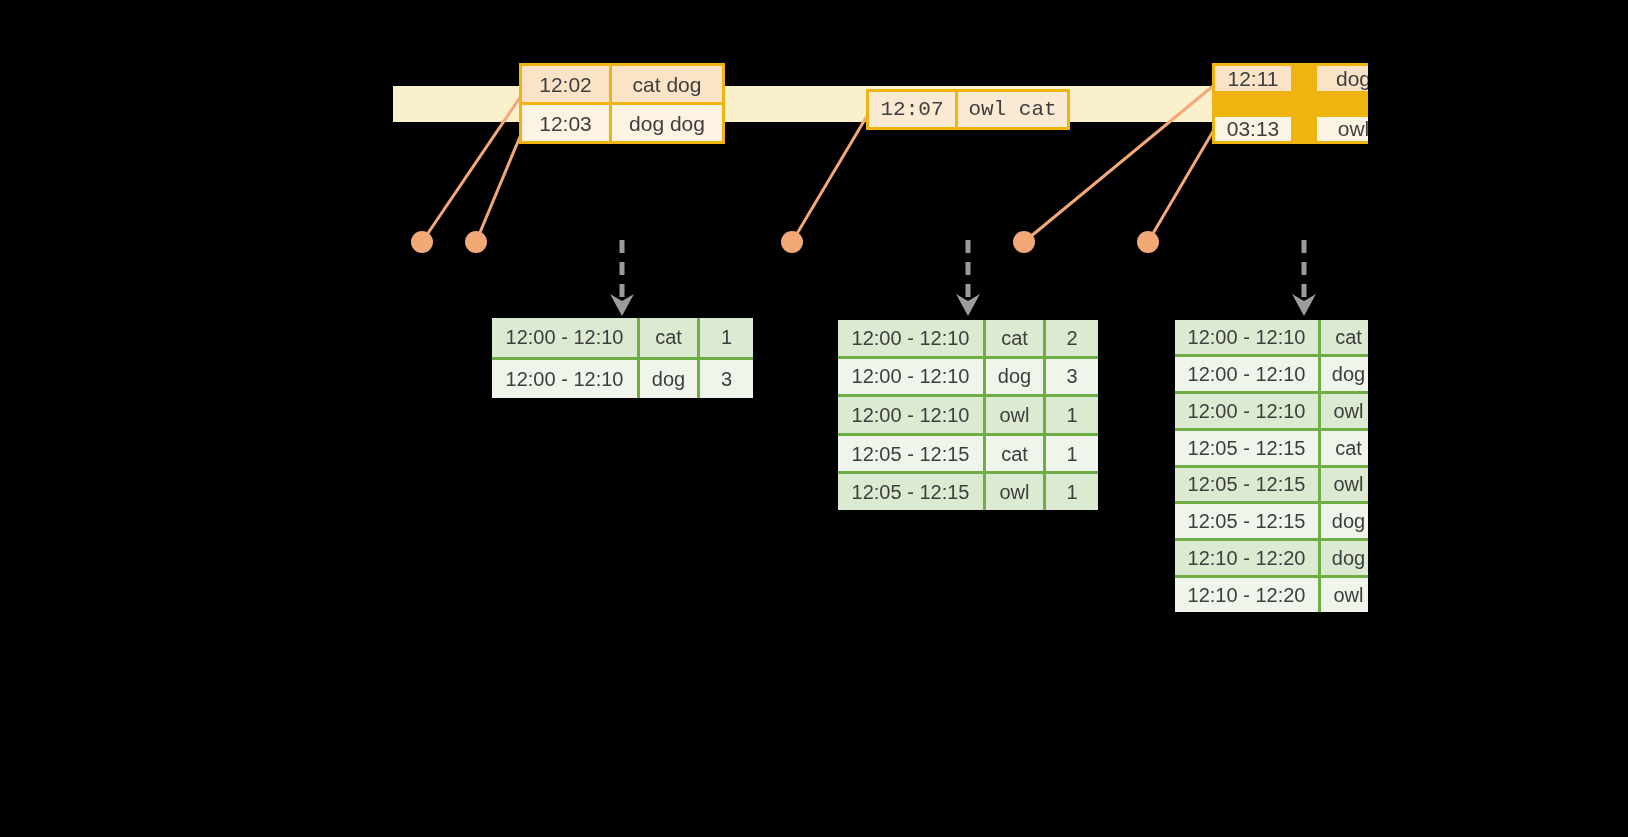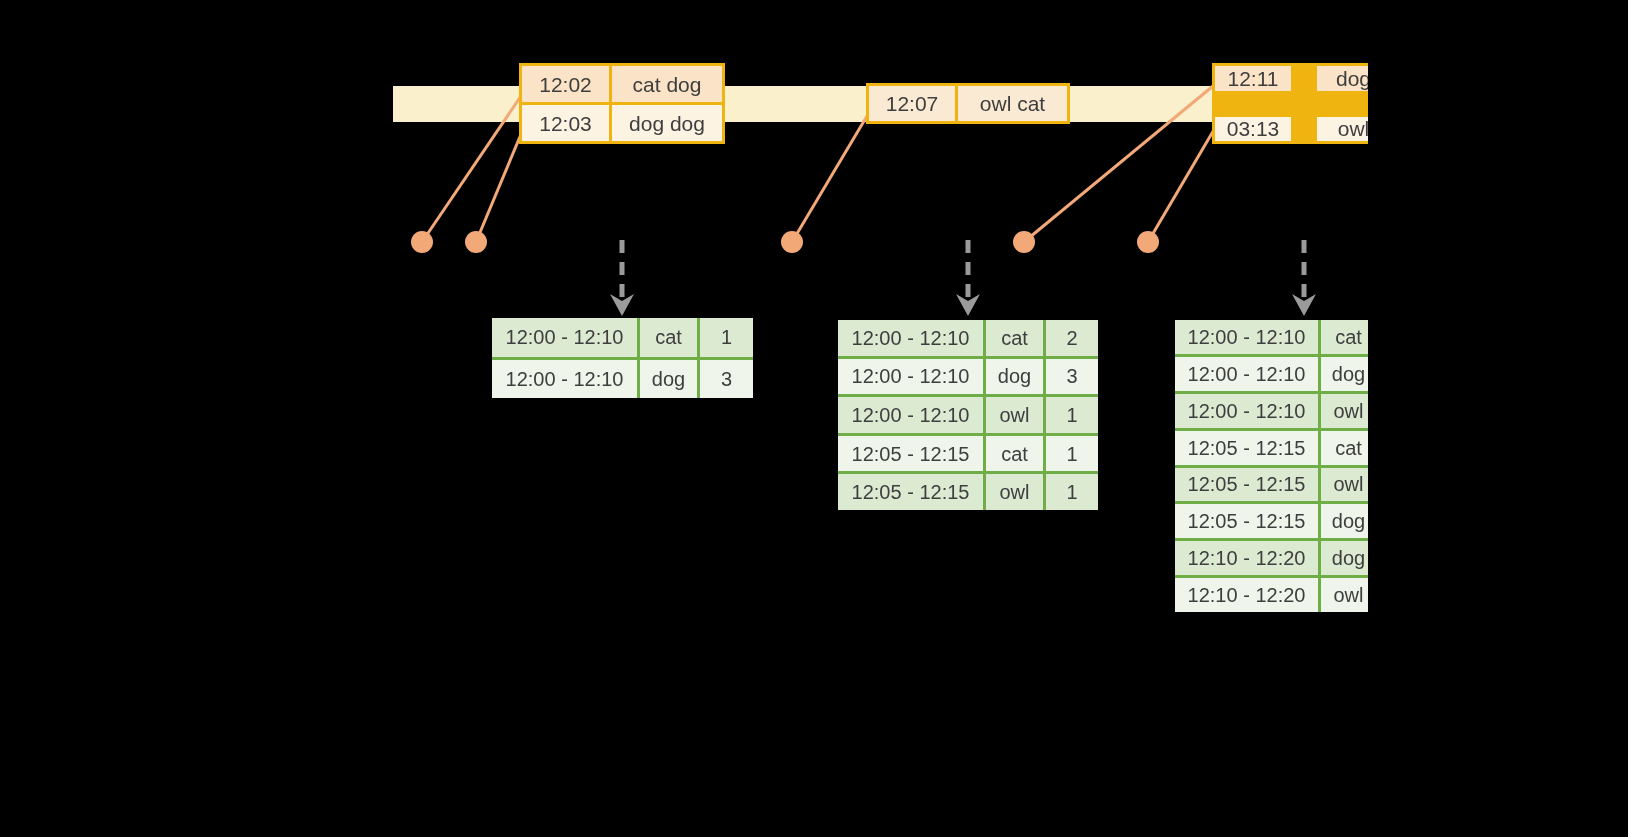--- a/index.html
+++ b/index.html
@@ -59,21 +59,21 @@
     </g>
   </svg>
 
   <div class="ebox" style="left:519px;top:63px;width:206px;height:81px;grid-template-columns:87px 1fr;grid-template-rows:repeat(2,1fr);">
     <div class="ecell e-dark">12:02</div>
     <div class="ecell e-dark">cat dog</div>
     <div class="ecell e-light">12:03</div>
     <div class="ecell e-light">dog dog</div>
   </div>
 
-  <div class="ebox" style="left:866px;top:83px;width:204px;height:41px;grid-template-columns:86px 1fr;grid-template-rows:1fr;">
+  <div class="ebox" style="left:866px;top:89px;width:204px;height:41px;grid-template-columns:86px 1fr;grid-template-rows:1fr;font-family:Liberation Mono, monospace;">
     <div class="ecell e-mid">12:07</div>
     <div class="ecell e-mid">owl cat</div>
   </div>
 
   <div class="ebox" style="left:1212px;top:63px;width:181px;height:81px;grid-template-columns:76px 1fr;grid-template-rows:repeat(2,1fr);gap:26px;">
     <div class="ecell e-dark">12:11</div>
     <div class="ecell e-dark">dog</div>
     <div class="ecell e-light">03:13</div>
     <div class="ecell e-light">owl</div>
   </div>

